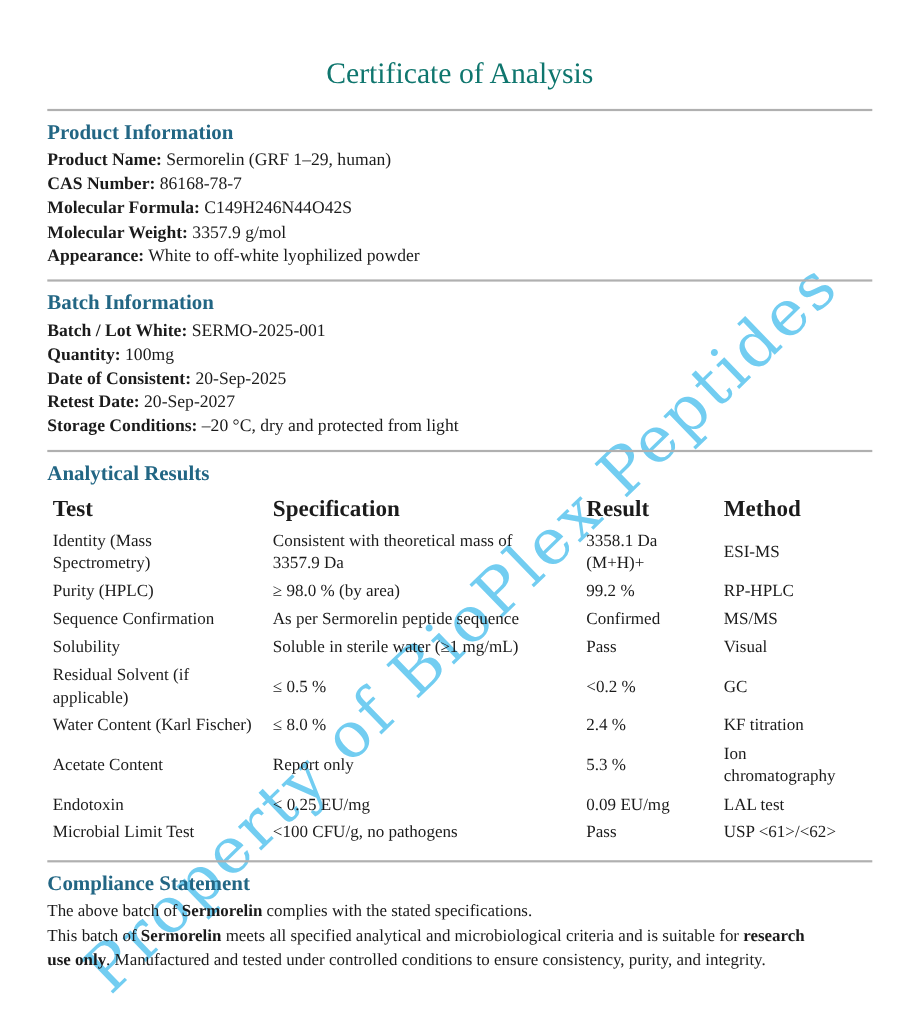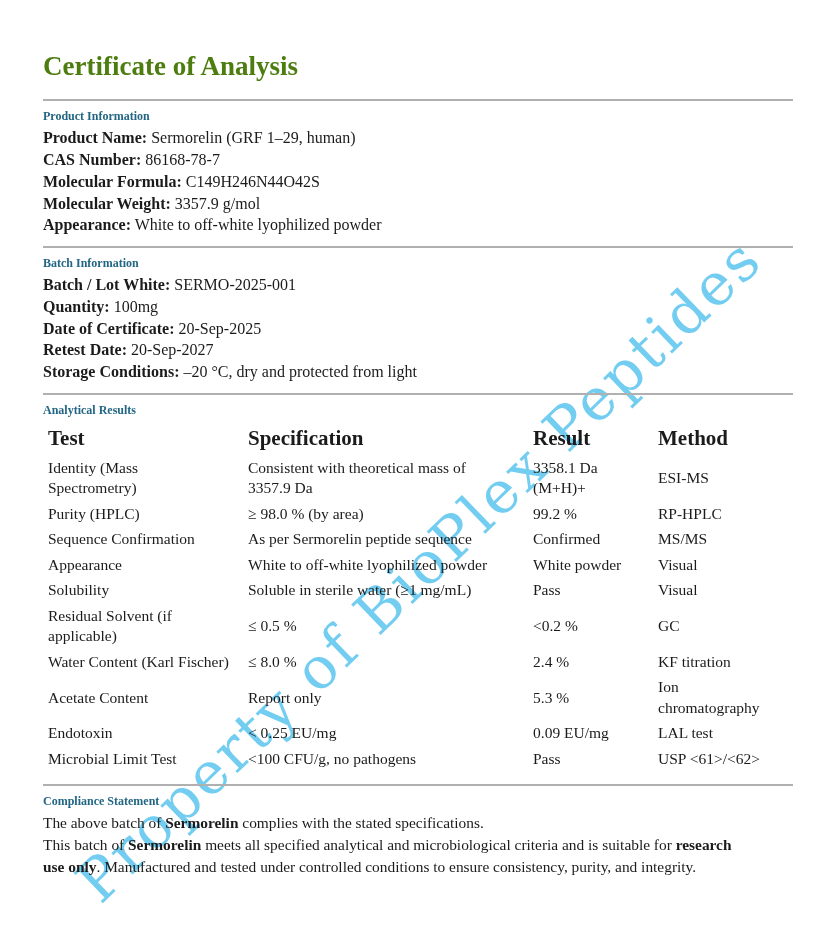--- a/index.html
+++ b/index.html
@@ -24,34 +24,35 @@
     z-index:0;
     pointer-events:none;
   }
   .page {
     position:relative;
     z-index:1;
     padding:50px 45px 0 43px;
   }
   .title {
     font-size:27px;
-    font-weight:bold;
+    font-weight:normal;
+    text-align:center;
     line-height:1.2;
     margin:0 0 17px 0;
-    color:#4d7c0f;
+    color:#0f766e;
   }
   .rule {
     height:2px;
     background:#b0b0b0;
     border:none;
     margin:0;
   }
   .sec-heading {
     color:#226684;
-    font-size:12px;
+    font-size:19px;
     font-weight:bold;
     line-height:1.15;
     margin:9px 0 3px 0;
   }
   .fields { margin:0 0 10px 0; }
   .field-line { font-size:16px; line-height:21.8px; }
   .field-line b { font-weight:bold; }
   .sec { margin:0; }
   table.analytical {
     border-collapse:collapse;
@@ -106,21 +107,21 @@
     </div>
   </div>
 
   <hr class="rule">
 
   <div class="sec">
     <div class="sec-heading">Batch Information</div>
     <div class="fields">
       <div class="field-line"><b>Batch / Lot White:</b> <span>SERMO-2025-001</span></div>
       <div class="field-line"><b>Quantity:</b> <span>100mg</span></div>
-      <div class="field-line"><b>Date of Certificate:</b> <span>20-Sep-2025</span></div>
+      <div class="field-line"><b>Date of Consistent:</b> <span>20-Sep-2025</span></div>
       <div class="field-line"><b>Retest Date:</b> <span>20-Sep-2027</span></div>
       <div class="field-line"><b>Storage Conditions:</b> <span>–20 °C, dry and protected from light</span></div>
     </div>
   </div>
 
   <hr class="rule">
 
   <div class="sec">
     <div class="sec-heading">Analytical Results</div>
     <table class="analytical">
@@ -154,26 +155,20 @@
           <td>99.2 %</td>
           <td>RP-HPLC</td>
         </tr>
         <tr>
           <td>Sequence Confirmation</td>
           <td>As per Sermorelin peptide sequence</td>
           <td>Confirmed</td>
           <td>MS/MS</td>
         </tr>
         <tr>
-          <td>Appearance</td>
-          <td>White to off-white lyophilized powder</td>
-          <td>White powder</td>
-          <td>Visual</td>
-        </tr>
-        <tr>
           <td>Solubility</td>
           <td>Soluble in sterile water (≥1 mg/mL)</td>
           <td>Pass</td>
           <td>Visual</td>
         </tr>
         <tr>
           <td>Residual Solvent (if
 applicable)</td>
           <td>≤ 0.5 %</td>
           <td>&lt;0.2 %</td>

